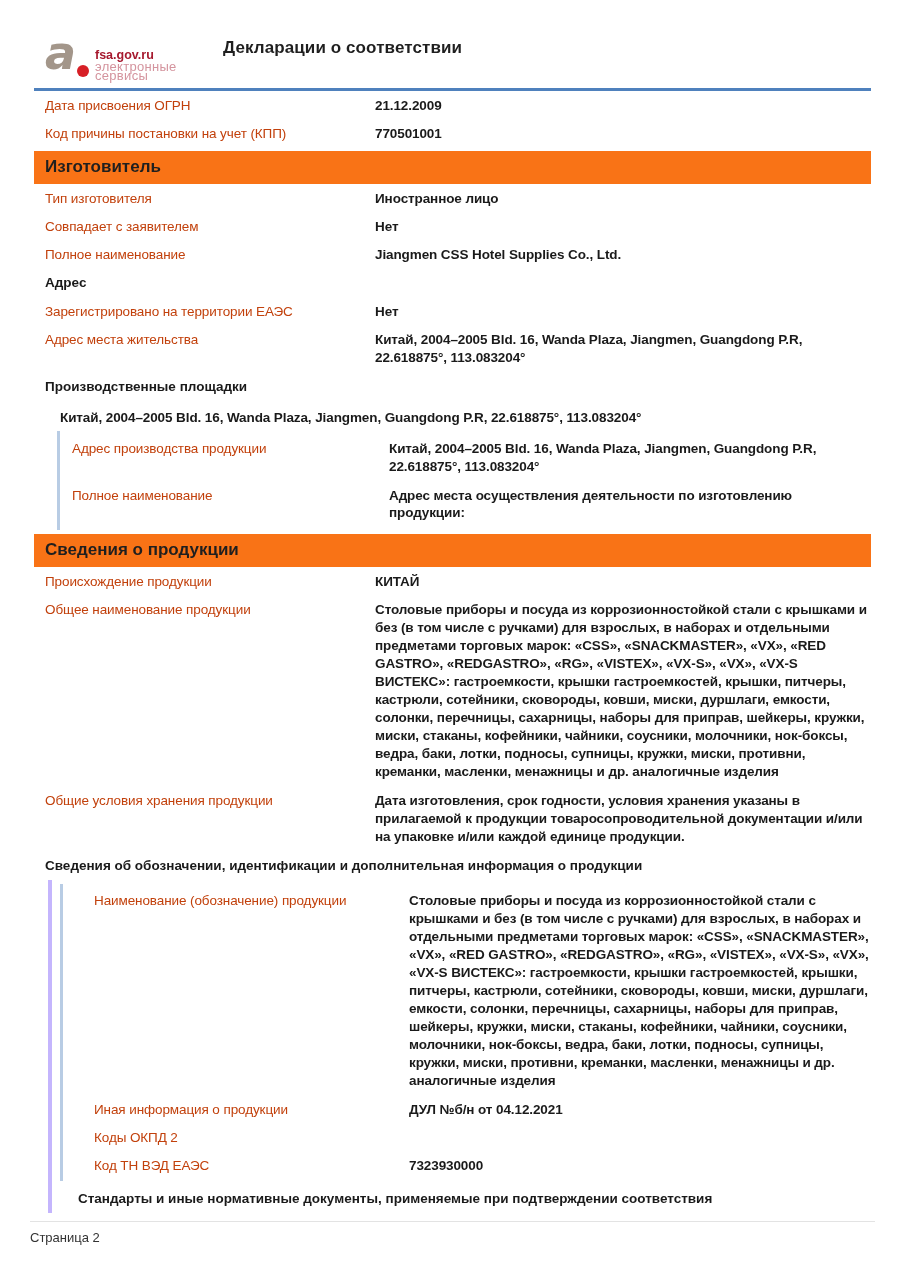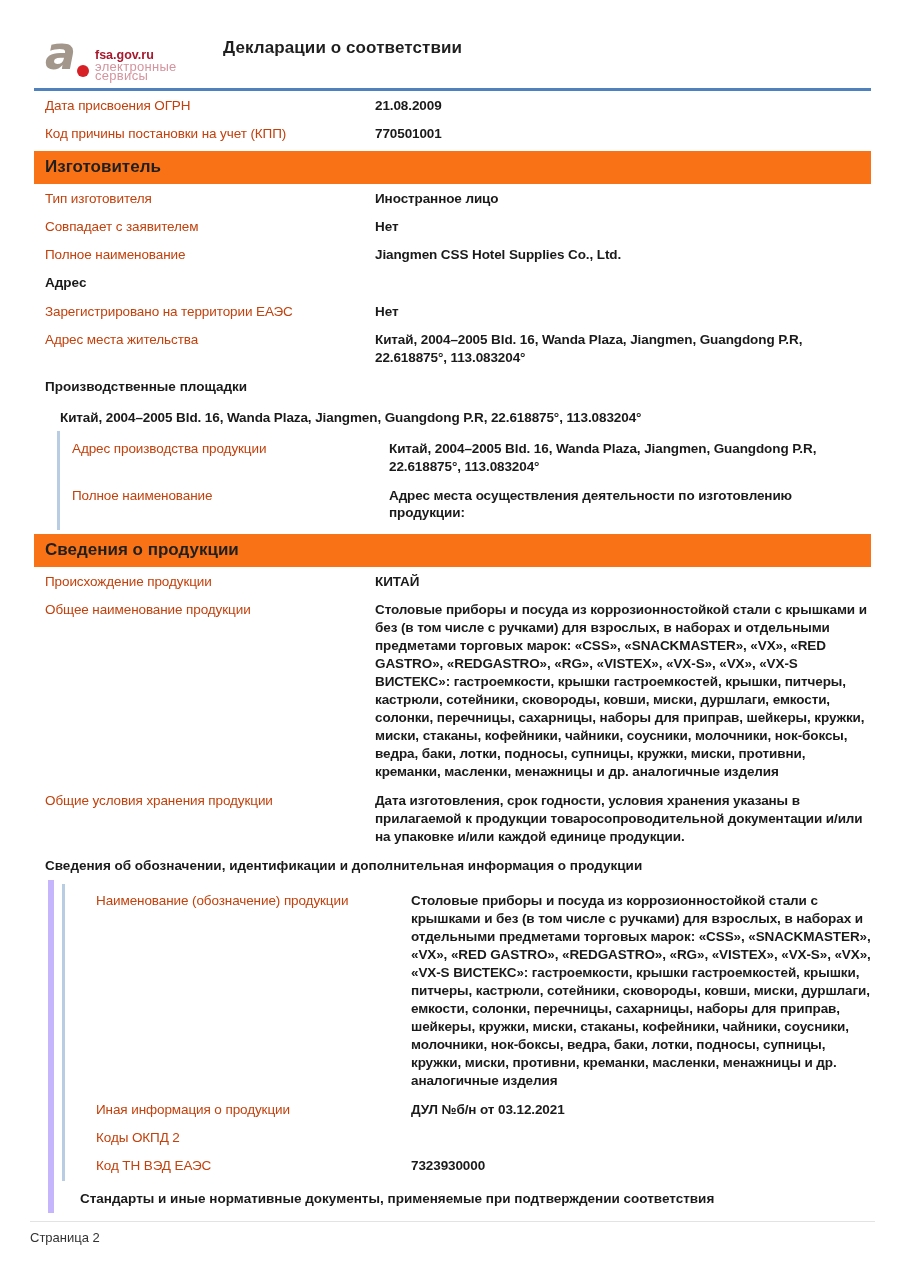--- a/index.html
+++ b/index.html
@@ -38,21 +38,21 @@
     margin-top:4px; background:#f97316; color:#1f1f1f;
     font-size:17px; font-weight:bold; padding:5px 11px 6px; line-height:22px;
   }
   .sub-h { font-weight:bold; color:#1a1a1a; font-size:13.5px; line-height:17px; padding:6px 0 6px 11px; }
 
   .site-line { margin:8px 0 5px; padding-left:26px; font-weight:600; font-size:13.5px; line-height:17px; letter-spacing:-0.1px; }
 
   .indent1 { margin-left:23px; border-left:3px solid #b8cce4; padding:3px 0 4px 1px; }
   .indent1 .lbl { width:317px; }
 
-  .indent2-outer { margin-left:14px; border-left:6px solid #c4b5fd; padding:4px 0 2px 0; }
+  .indent2-outer { margin-left:14px; border-left:4px solid #c4b5fd; padding:4px 0 2px 0; }
   .indent2-inner { margin-left:8px; border-left:3px solid #b8cce4; padding:2px 0 2px 20px; }
   .indent2-inner .lbl { width:315px; }
   .standards-h { padding-left:26px; padding-top:9px; padding-bottom:4px; }
 
   
   .footer-rule { position:absolute; left:30px; right:29px; top:1221px; height:1px; background:#e3e3e3; }
   .footer { position:absolute; left:30px; right:29px; top:1230px; display:flex; justify-content:space-between; font-size:13px; color:#333333; line-height:16px; }
 </style>
 </head>
 <body>
@@ -70,21 +70,21 @@
     </div>
     <div class="doc-title">Декларации о соответствии</div>
   </div>
 
   <div class="rule-blue"></div>
 
   <div class="content">
 
     <div class="row">
       <div class="lbl">Дата присвоения ОГРН</div>
-      <div class="val">21.08.2009</div>
+      <div class="val">21.12.2009</div>
     </div>
     <div class="row">
       <div class="lbl">Код причины постановки на учет (КПП)</div>
       <div class="val">770501001</div>
     </div>
 
     <div class="section-h">Изготовитель</div>
 
     <div class="row">
       <div class="lbl">Тип изготовителя</div>
@@ -143,21 +143,21 @@
     <div class="sub-h">Сведения об обозначении, идентификации и дополнительная информация о продукции</div>
 
     <div class="indent2-outer">
       <div class="indent2-inner">
         <div class="row">
           <div class="lbl">Наименование (обозначение) продукции</div>
           <div class="val para">Столовые приборы и посуда из коррозионностойкой стали с крышками и без (в том числе с ручками) для взрослых, в наборах и отдельными предметами торговых марок: «CSS», «SNACKMASTER», «VX», «RED GASTRO», «REDGASTRO», «RG», «VISTEX», «VX-S», «VX», «VX-S ВИСТЕКС»: гастроемкости, крышки гастроемкостей, крышки, питчеры, кастрюли, сотейники, сковороды, ковши, миски, дуршлаги, емкости, солонки, перечницы, сахарницы, наборы для приправ, шейкеры, кружки, миски, стаканы, кофейники, чайники, соусники, молочники, нок-боксы, ведра, баки, лотки, подносы, супницы, кружки, миски, противни, креманки, масленки, менажницы и др. аналогичные изделия</div>
         </div>
         <div class="row">
           <div class="lbl">Иная информация о продукции</div>
-          <div class="val">ДУЛ №б/н от 03.12.2021</div>
+          <div class="val">ДУЛ №б/н от 04.12.2021</div>
         </div>
         <div class="row">
           <div class="lbl">Коды ОКПД 2</div>
         </div>
         <div class="row">
           <div class="lbl">Код ТН ВЭД ЕАЭС</div>
           <div class="val">7323930000</div>
         </div>
       </div>
       <div class="sub-h standards-h">Стандарты и иные нормативные документы, применяемые при подтверждении соответствия</div>

